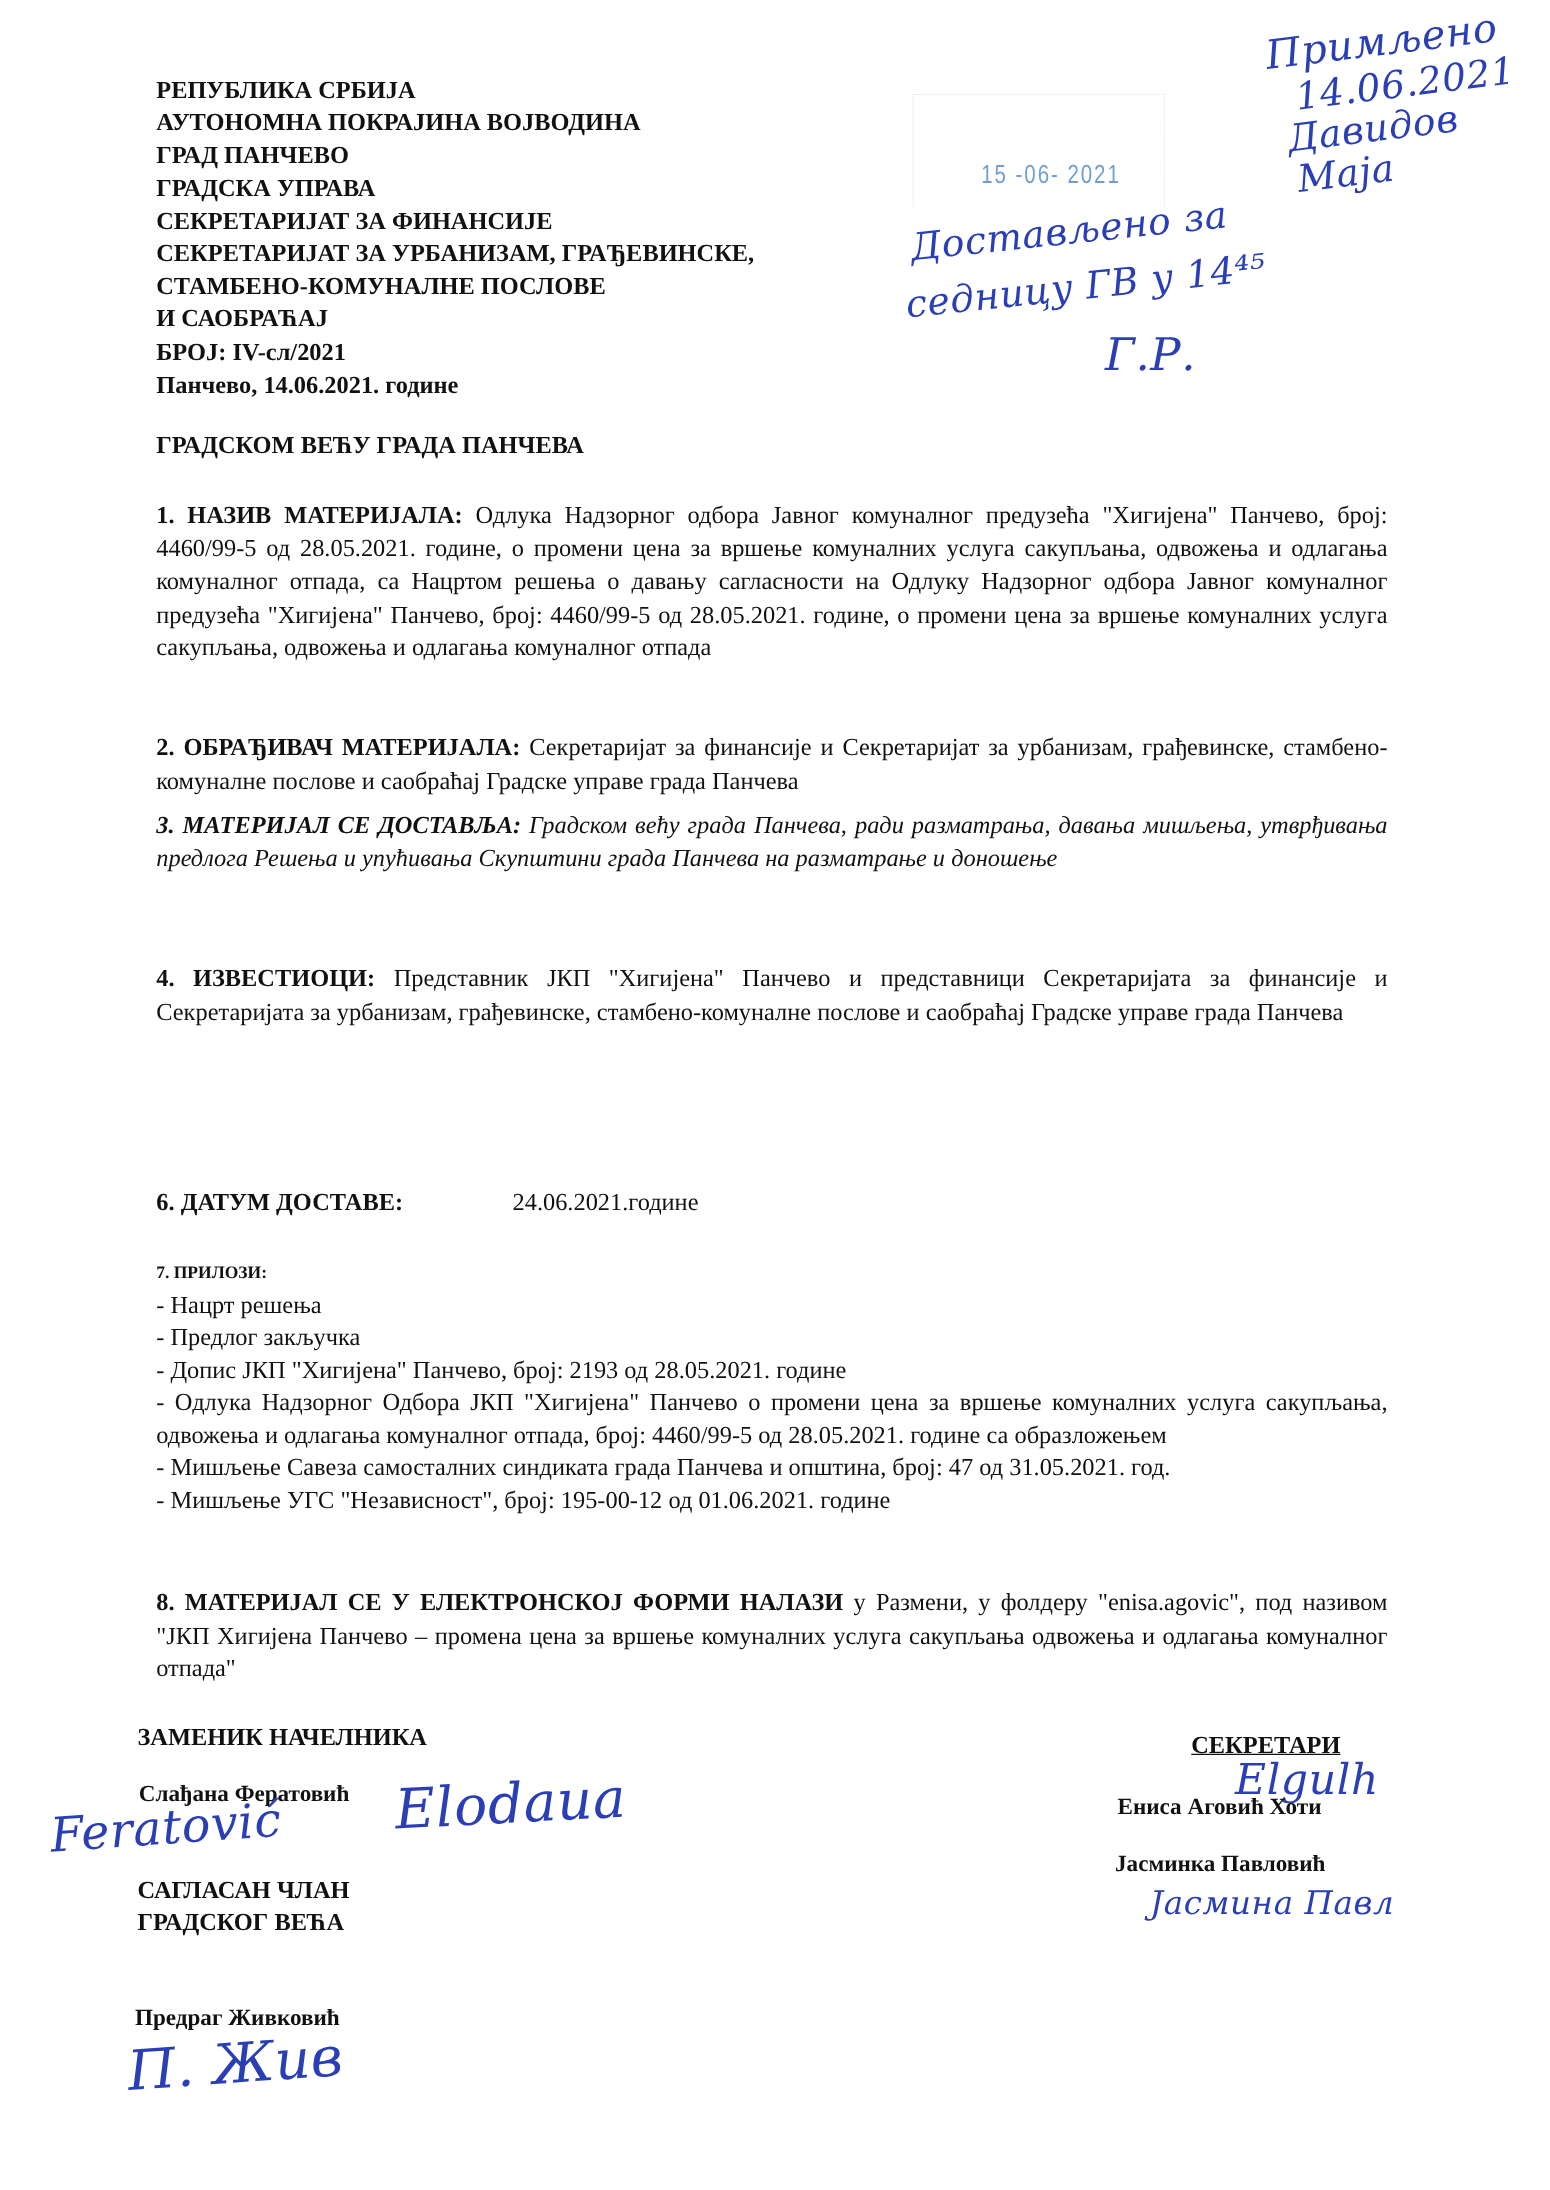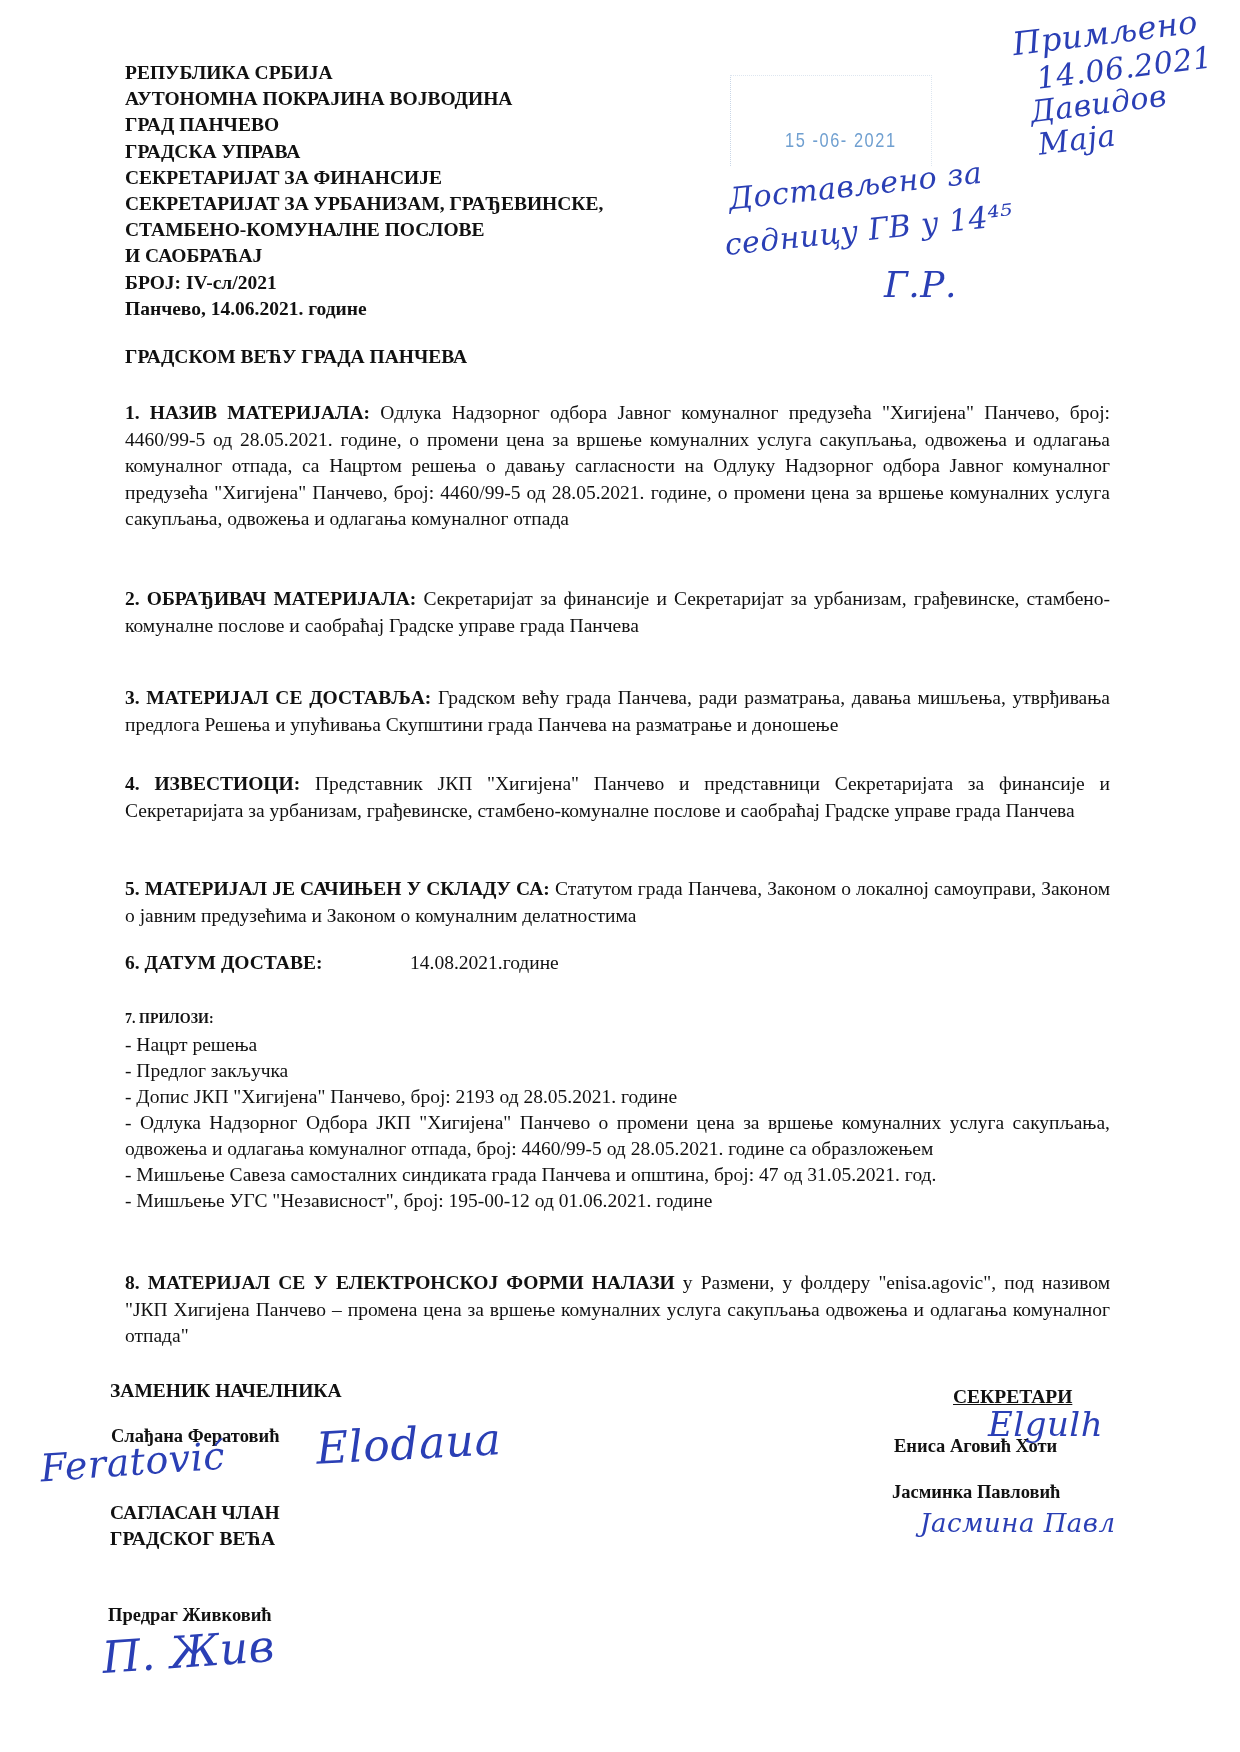--- a/index.html
+++ b/index.html
@@ -41,21 +41,21 @@
   .ink-note-3 { left: 884px; top: 264px; font-size: 36px; }
 
   
   .body { position: absolute; left: 125px; width: 985px; }
   .para { font-size: 19.5px; line-height: 26.5px; text-align: justify; margin: 0; }
   .para b { font-weight: bold; }
   .addressee { position: absolute; left: 125px; top: 346px; font-weight: bold; font-size: 19.5px; }
 
   .sec1 { top: 400px; }
   .sec2 { top: 586px; }
-  .sec3 { top: 685px; }
+  .sec3 { top: 648px; font-style: italic; }
   .sec4 { top: 771px; }
   .sec5 { top: 876px; }
   .sec6 { top: 952px; }
   .sec7 { top: 1006px; }
   .sec8 { top: 1270px; }
 
   .sec6 .label { display: inline-block; width: 285px; font-weight: bold; font-size: 19.5px; }
   .sec6 .value { font-size: 19.5px; }
 
   .attach-title { font-weight: bold; font-size: 14px; line-height: 26px; }
@@ -118,26 +118,23 @@
   </div>
 
   <div class="body sec3">
     <p class="para"><b>3. МАТЕРИЈАЛ СЕ ДОСТАВЉА:</b> <span>Градском већу града Панчева, ради разматрања, давања мишљења, утврђивања предлога Решења и упућивања Скупштини града Панчева на разматрање и доношење</span></p>
   </div>
 
   <div class="body sec4">
     <p class="para"><b>4. ИЗВЕСТИОЦИ:</b> <span>Представник ЈКП "Хигијена" Панчево и представници Секретаријата за финансије и Секретаријата за урбанизам, грађевинске, стамбено-комуналне послове и саобраћај Градске управе града Панчева</span></p>
   </div>
 
-  <div class="body sec5">
-    <p class="para"><b>5. МАТЕРИЈАЛ ЈЕ САЧИЊЕН У СКЛАДУ СА:</b> <span>Статутом града Панчева, Законом о локалној самоуправи, Законом о јавним предузећима и Законом о комуналним делатностима</span></p>
-  </div>
 
   <div class="body sec6">
-    <span class="label">6. ДАТУМ ДОСТАВЕ:</span><span class="value">14.08.2021.године</span>
+    <span class="label">6. ДАТУМ ДОСТАВЕ:</span><span class="value">24.06.2021.године</span>
   </div>
 
   <div class="body sec7">
     <div class="attach-title">7. ПРИЛОЗИ:</div>
     <div class="attach-item">- Нацрт решења</div>
     <div class="attach-item">- Предлог закључка</div>
     <div class="attach-item">- Допис ЈКП "Хигијена" Панчево, број: 2193 од 28.05.2021. године</div>
     <div class="attach-item">- Одлука Надзорног Одбора ЈКП "Хигијена" Панчево о промени цена за вршење комуналних услуга сакупљања, одвожења и одлагања комуналног отпада, број: 4460/99-5 од 28.05.2021. године са образложењем</div>
     <div class="attach-item">- Мишљење Савеза самосталних синдиката града Панчева и општина, број: 47 од  31.05.2021. год.</div>
     <div class="attach-item">- Мишљење УГС "Независност", број: 195-00-12 од 01.06.2021. године</div>

